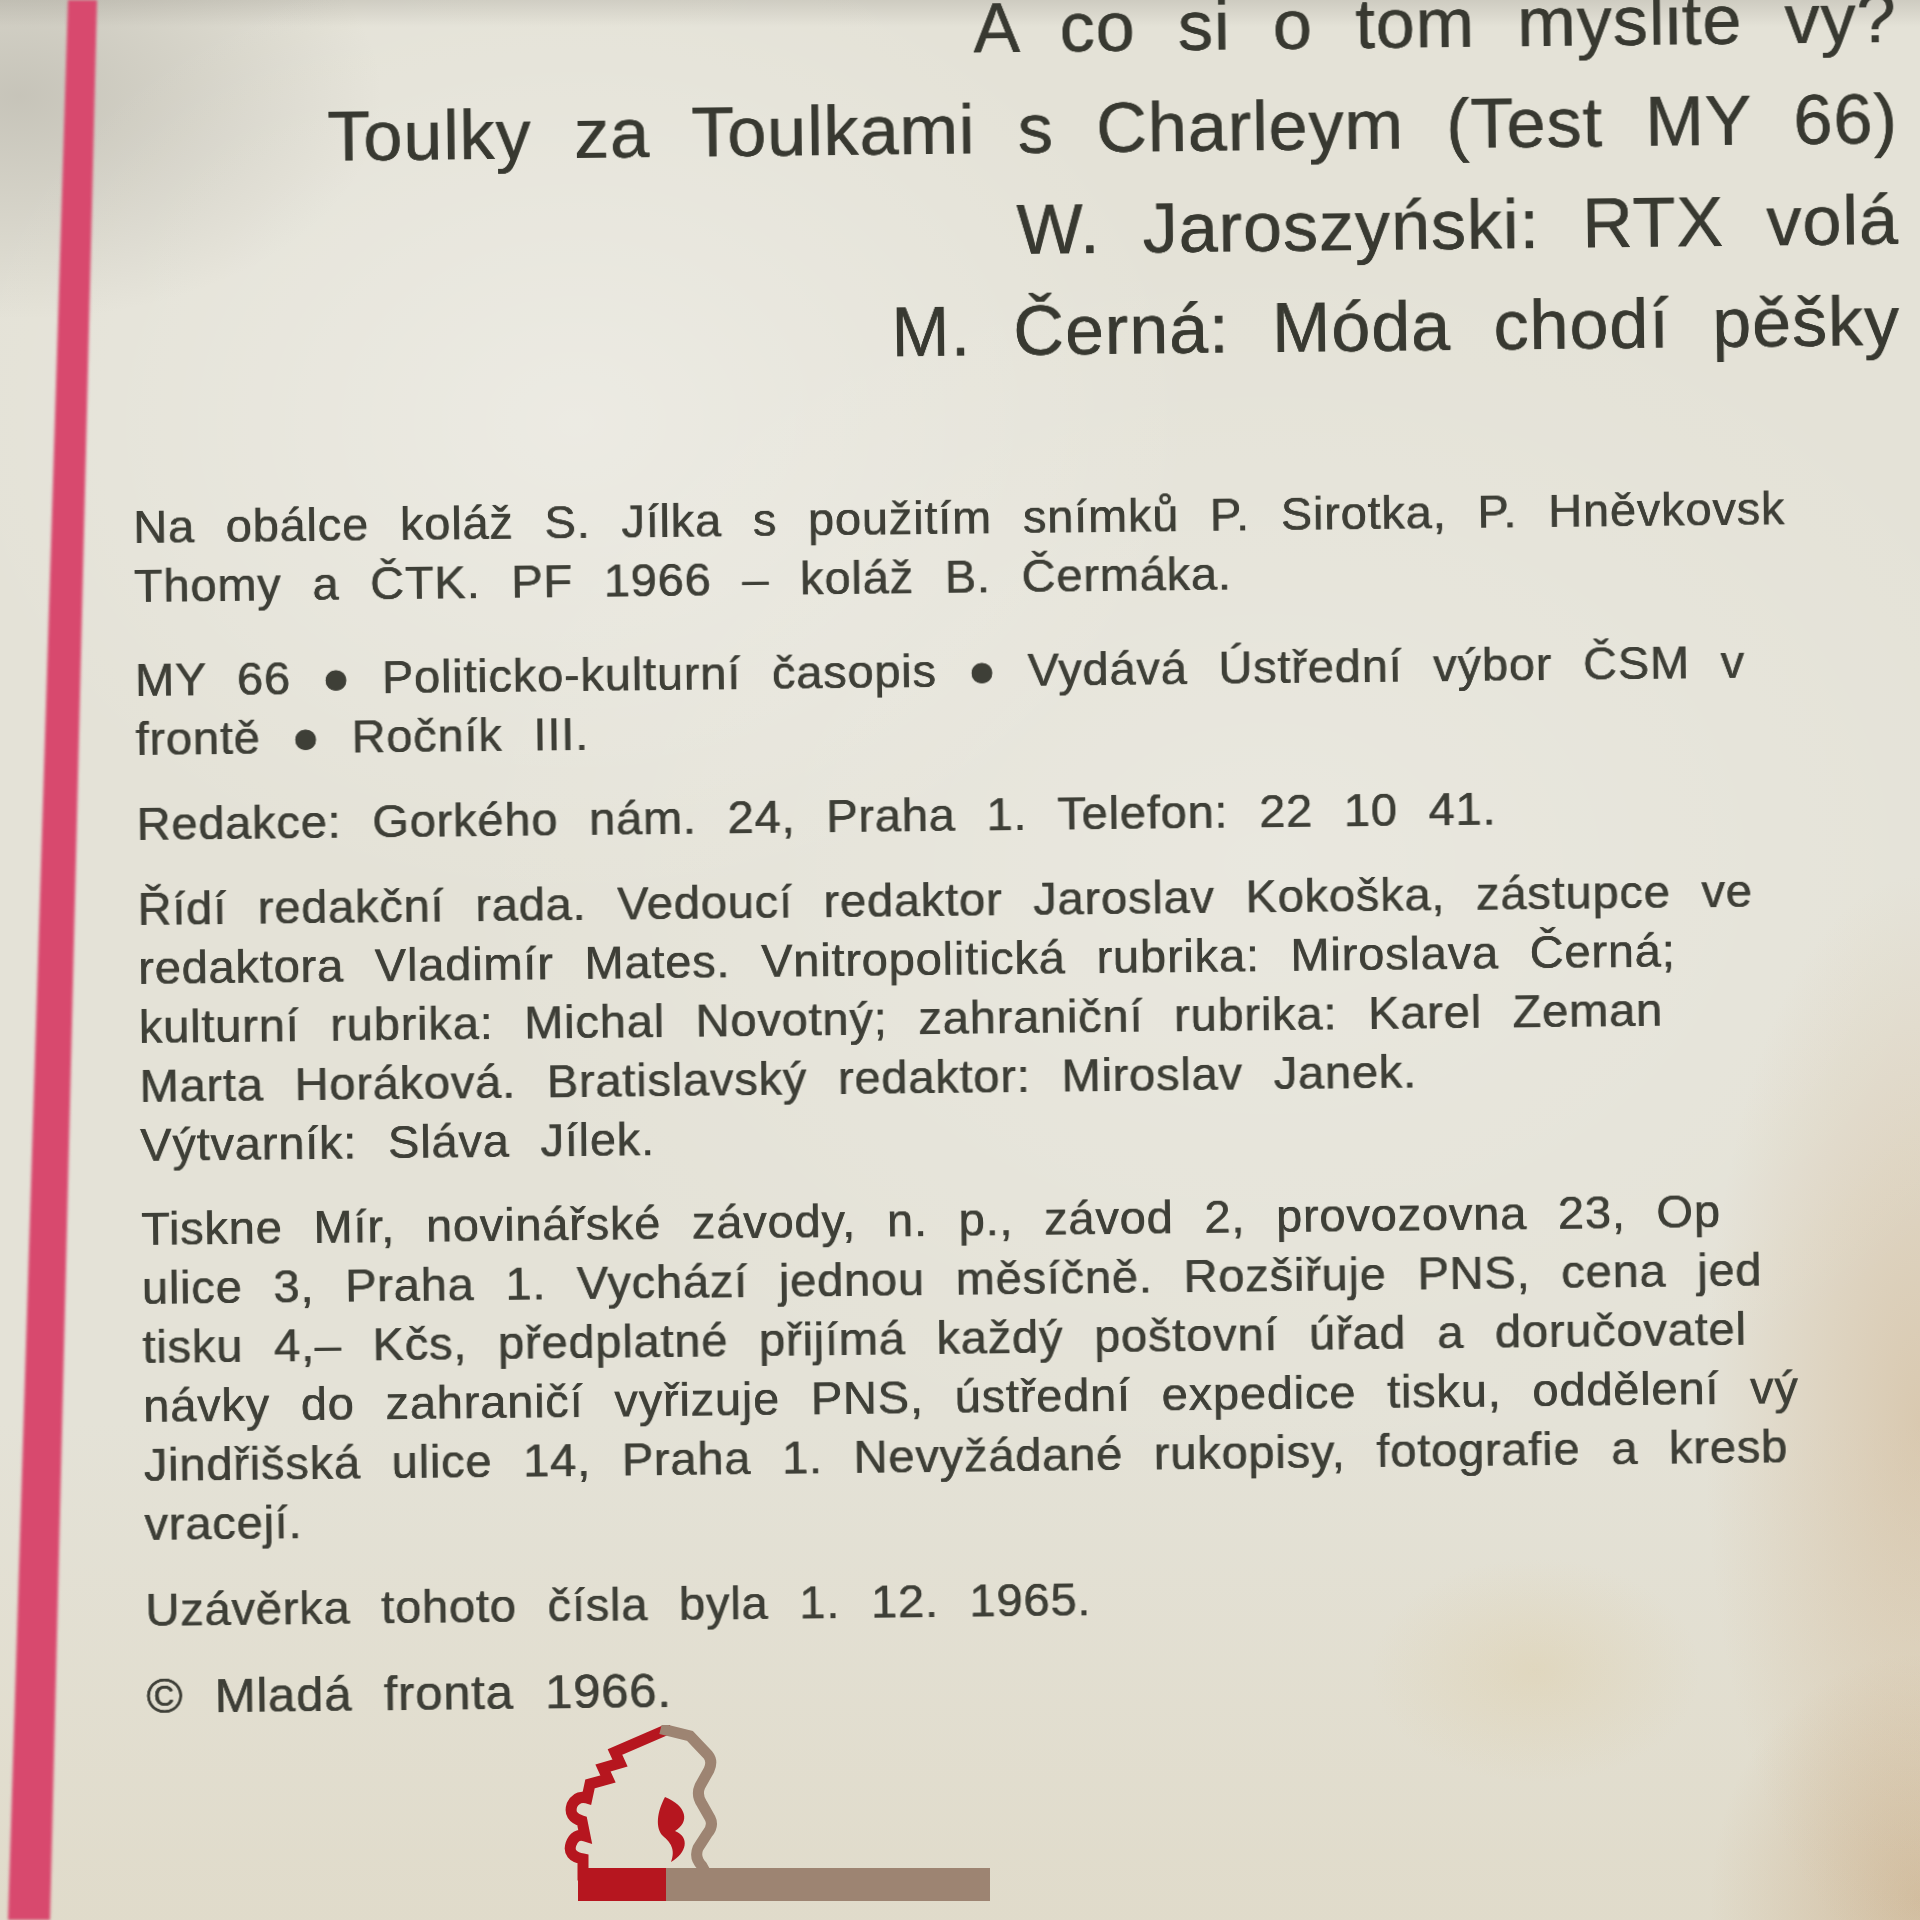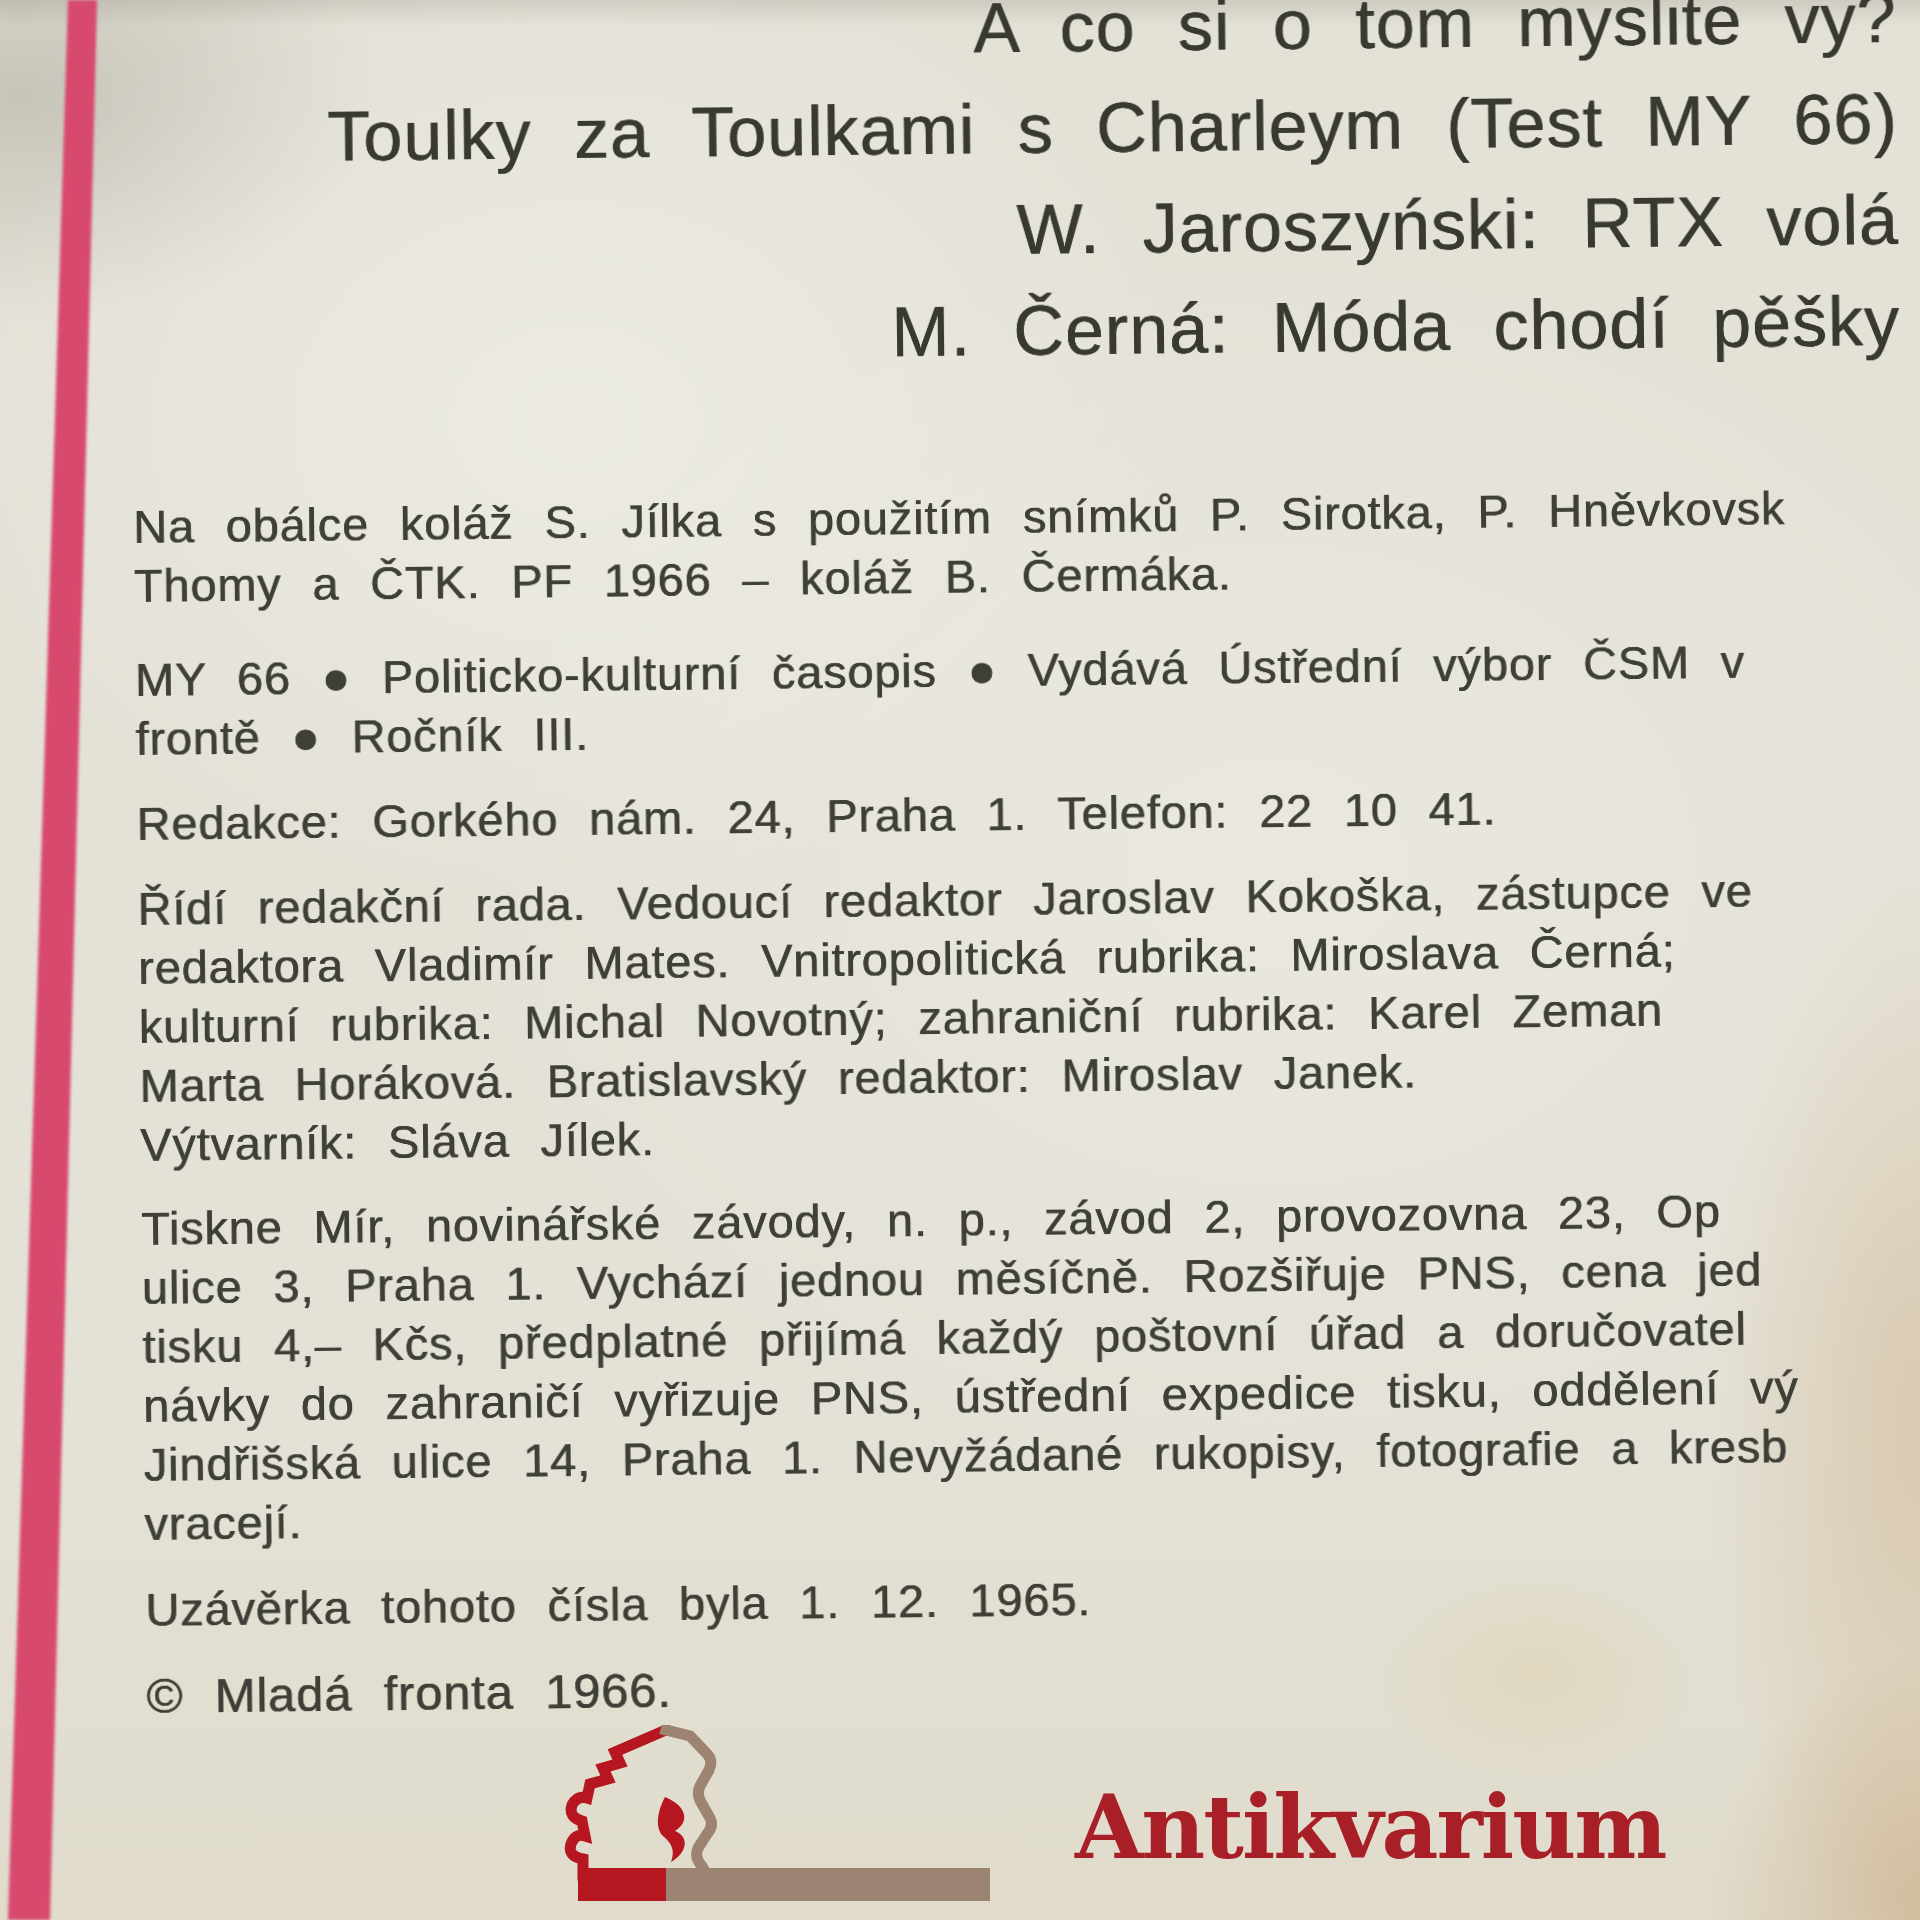--- a/index.html
+++ b/index.html
@@ -159,14 +159,13 @@
              L 247 150" fill="none" stroke="#9d8472" stroke-width="11" stroke-linecap="square"></path>
 
     <path d="M 205 72 C 227 81 230 97 215 106
              C 230 112 227 128 211 137
              C 216 124 210 117 203 111
              C 195 103 197 87 205 72 Z" fill="#b6161f"></path>
 
     <rect x="118" y="143" width="88" height="33" fill="#b6161f"></rect>
     <rect x="206" y="143" width="324" height="33" fill="#9d8472"></rect>
   </svg>
-  <span class="brand">Antikvarium</span>
 </div>
 
 </body></html>

